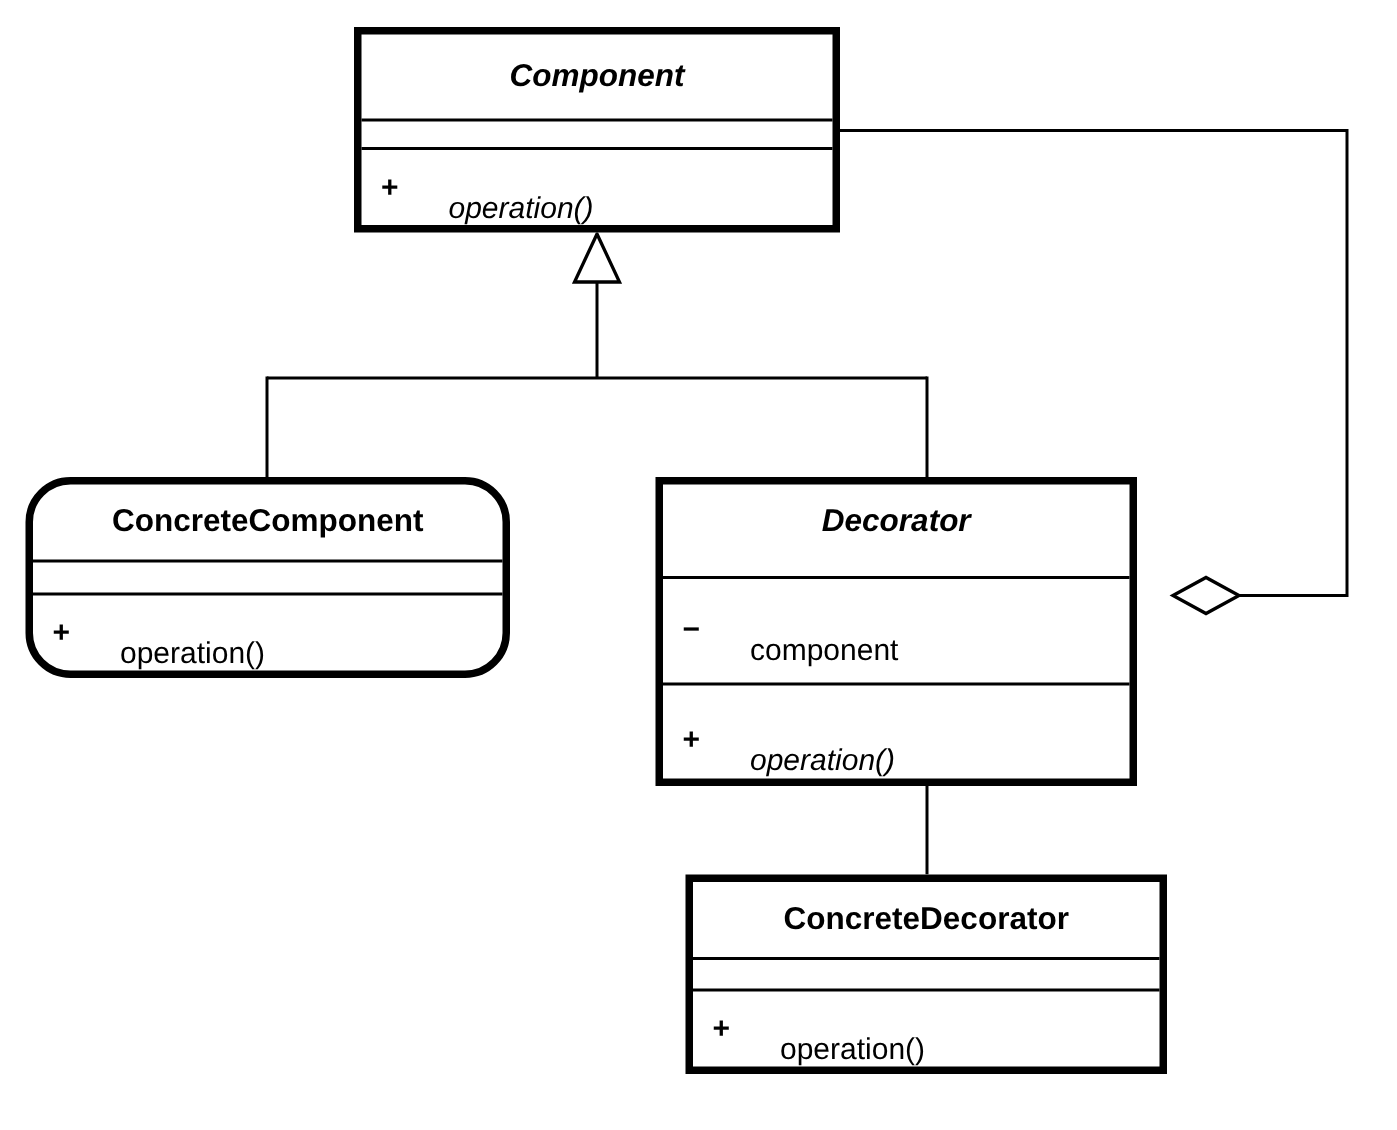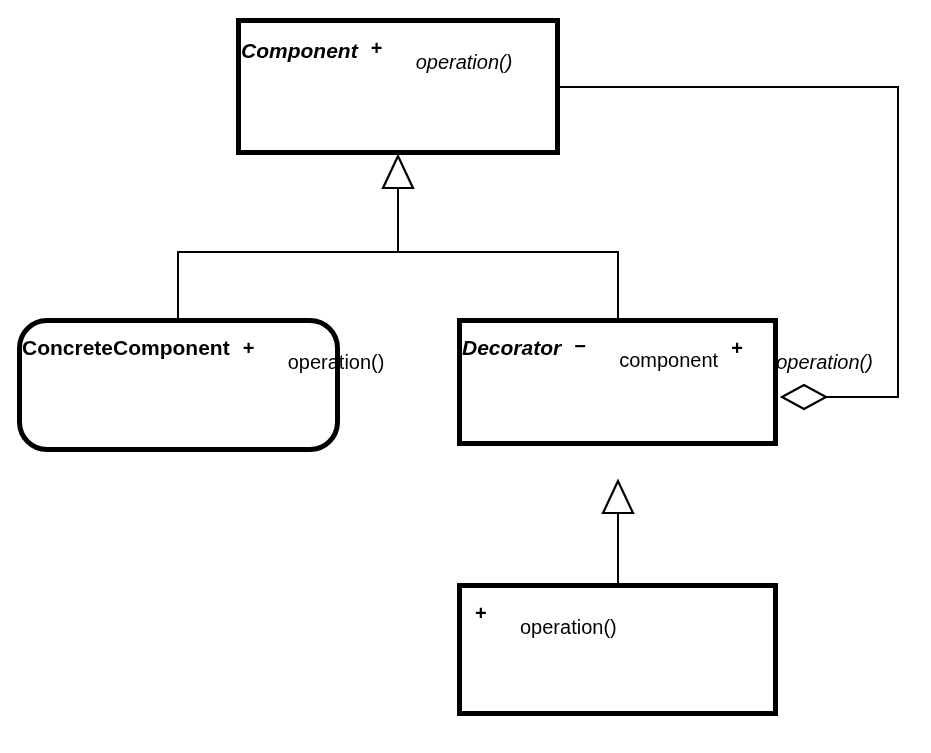--- a/index.html
+++ b/index.html
@@ -16,21 +16,21 @@
     position: absolute;
     left: 0; top: 0;
     width: 931px; height: 753px;
   }
   .uml-class {
     position: absolute;
     box-sizing: border-box;
     background: #ffffff;
     border: 5px solid #000000;
     display: flex;
-    flex-direction: row;
+    flex-direction: column;
   }
   .compartment-title {
     display: flex;
     align-items: center;
     justify-content: center;
     font-weight: bold;
     font-size: 21px;
   }
   .abstract .compartment-title { font-style: italic; }
   .divider { height: 2px; background: #000000; flex: 0 0 auto; }
@@ -50,21 +50,21 @@
   .box-component .sec-empty { height: 17px; }
   .box-component .sec-ops { height: 50px; }
 
   
   .box-concrete-component { left: 17px; top: 318px; width: 323px; height: 134px; border-radius: 30px; }
   .box-concrete-component .compartment-title { height: 50px; }
   .box-concrete-component .sec-empty { height: 20px; }
   .box-concrete-component .sec-ops { height: 50px; }
 
   
-  .box-decorator { left: 457px; top: 318px; width: 321px; height: 128px; }
+  .box-decorator { left: 437px; top: 318px; width: 321px; height: 206px; justify-content: space-between; }
   .box-decorator .compartment-title { height: 50px; }
   .box-decorator .sec-attr { height: 47px; }
   .box-decorator .sec-ops { height: 51px; }
 
   
   .box-concrete-decorator { left: 457px; top: 583px; width: 321px; height: 133px; }
   .box-concrete-decorator .compartment-title { height: 50px; }
   .box-concrete-decorator .sec-empty { height: 19px; }
   .box-concrete-decorator .sec-ops { height: 50px; }
 </style>
@@ -118,20 +118,21 @@
       <span class="mname" style="font-style:normal">component</span>
     </div>
     <div class="divider"></div>
     <div class="member-row sec-ops">
       <span class="vis">+</span>
       <span class="mname italic">operation()</span>
     </div>
   </div>
 
   <div class="uml-class box-concrete-decorator">
+    <div class="compartment-title">ConcreteDecorator</div>
     <div class="divider"></div>
     <div class="sec-empty"></div>
     <div class="divider"></div>
     <div class="member-row sec-ops">
       <span class="vis">+</span>
       <span class="mname">operation()</span>
     </div>
   </div>
 
 </div>

